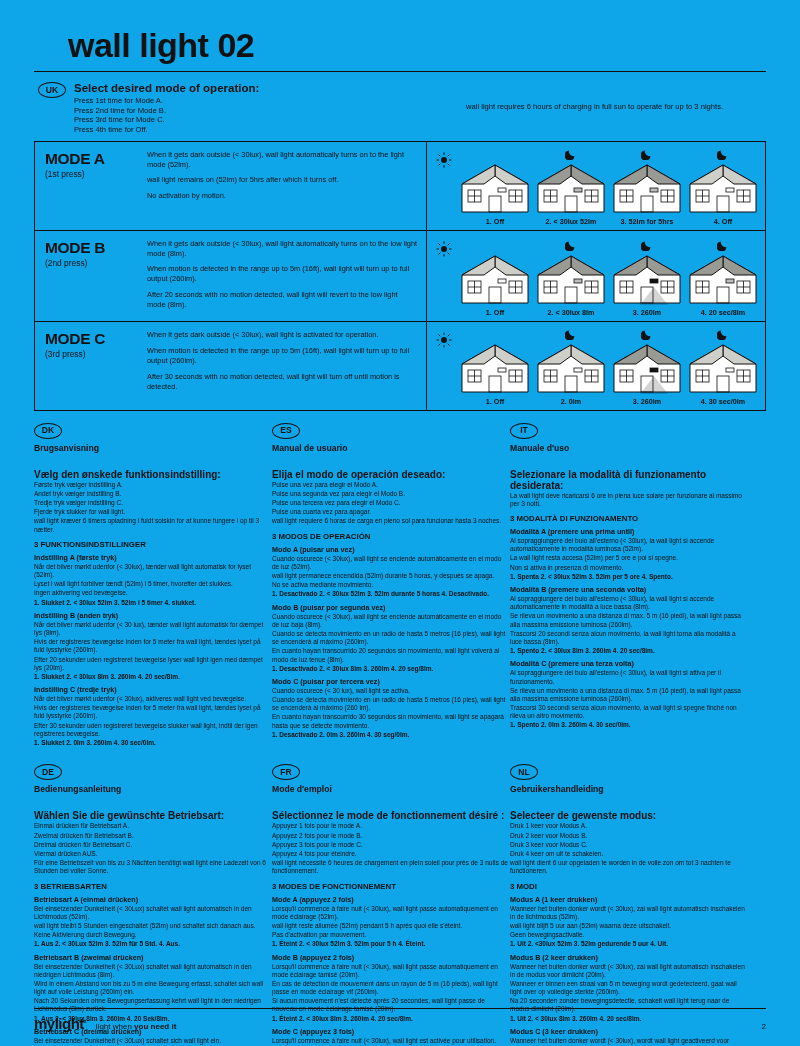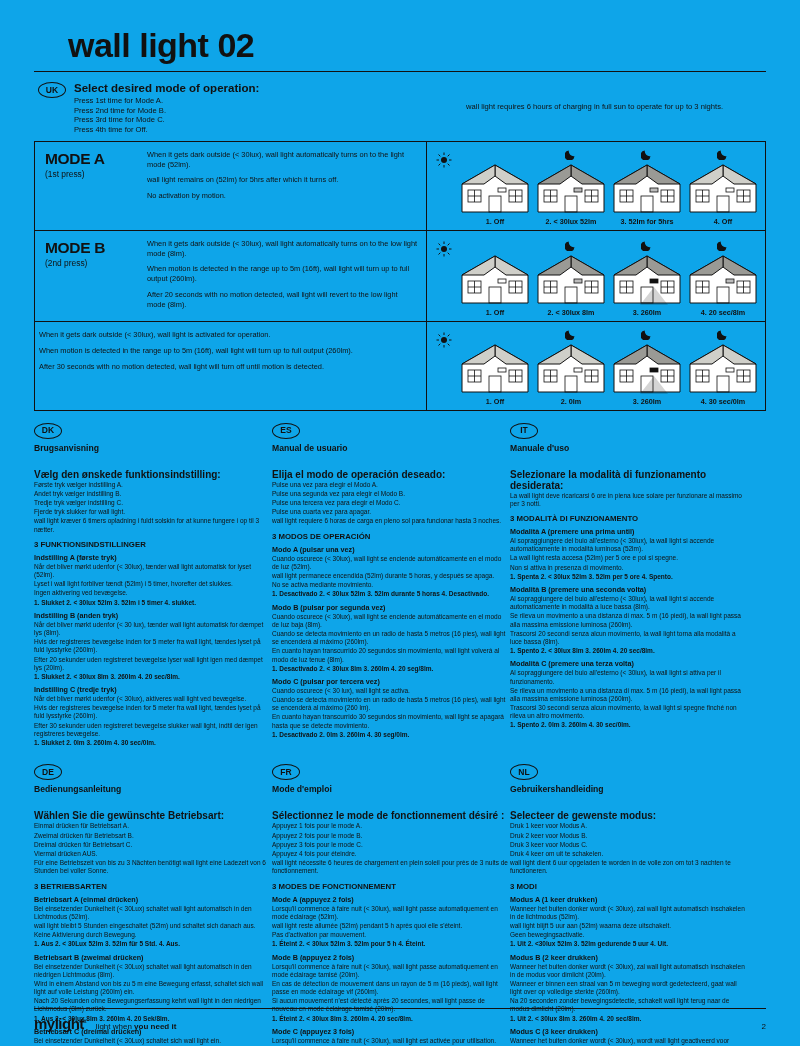--- a/index.html
+++ b/index.html
@@ -403,20 +403,24 @@
                   <line x1="51" y1="34" x2="64" y2="34" stroke="#111" stroke-width="0.8"></line>
                   <rect x="31" y="34" width="12" height="16" fill="none" stroke="#111" stroke-width="0.8"></rect>
                   <rect x="40" y="26" width="8" height="4" fill="#bdbdbd" stroke="#111" stroke-width="0.8"></rect>
                 </svg>
               </div>
               <div class="icon-cap">4. 20 sec/8lm</div>
             </div>
           </div>
         </div>
         <div class="mode-row">
+          <div class="mode-name">
+            <div class="mn">MODE C</div>
+            <div class="mp">(3rd press)</div>
+          </div>
           <div class="mode-desc">
             <p>When it gets dark outside (&lt; 30lux), wall light is activated for operation.</p>
             <p>When motion is detected in the range up to 5m (16ft), wall light will turn up to full output (260lm).</p>
             <p>After 30 seconds with no motion detected, wall light will turn off until motion is detected.</p>
           </div>
           <div class="mode-icons">
             <div class="sun-cell">
               <svg width="16" height="16" viewBox="0 0 16 16">
                 <g stroke="#111" stroke-width="1">
                   <line x1="8" y1="0.5" x2="8" y2="3"></line>

